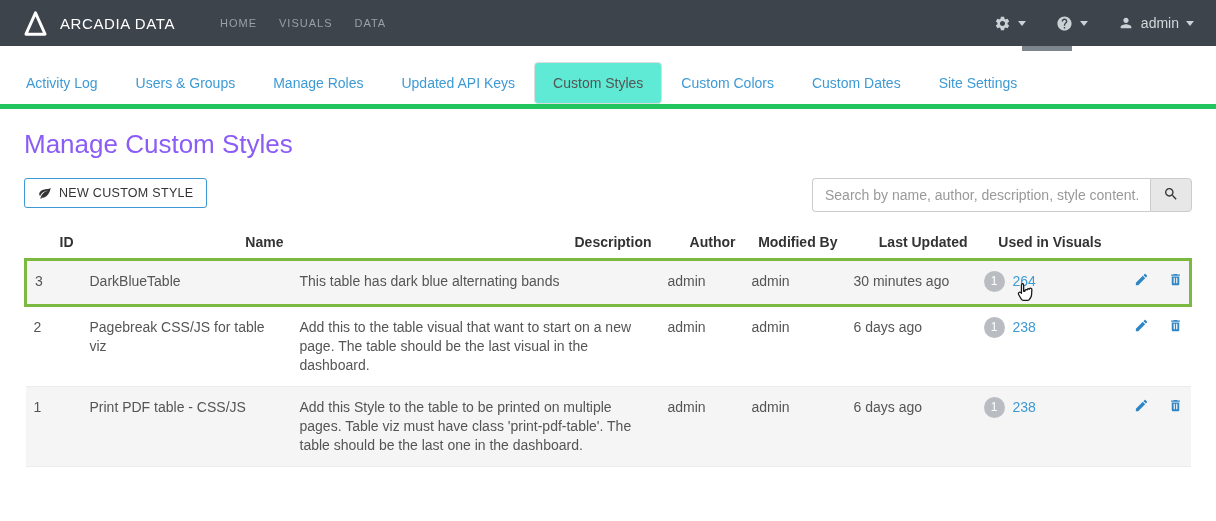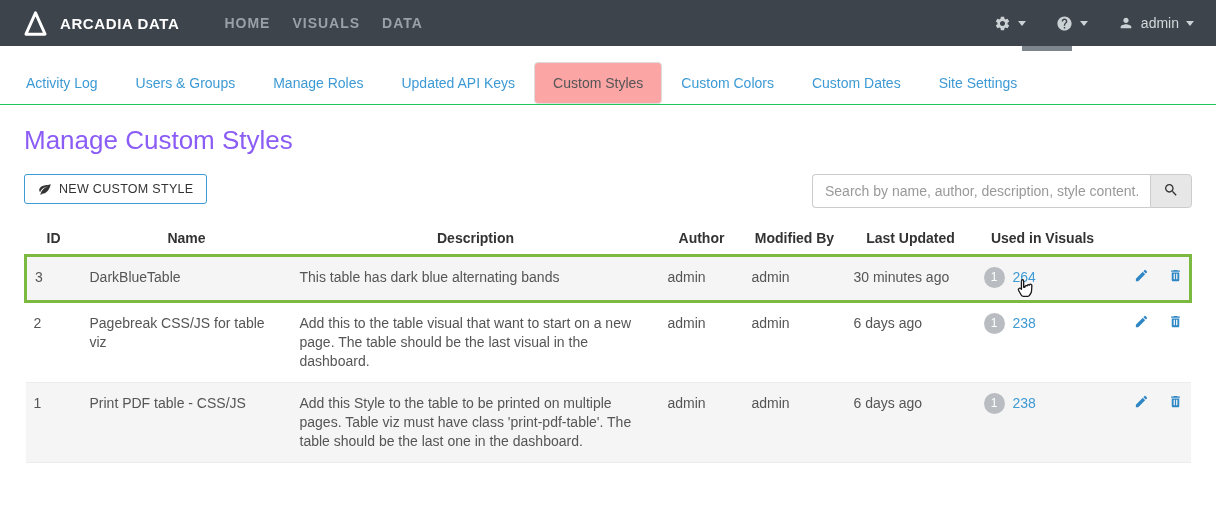--- a/index.html
+++ b/index.html
@@ -19,48 +19,48 @@
     --text:#555;
   }
 
   
   .navbar{
     height:46px; background:#3d444b; display:flex; align-items:center;
     padding:0 22px; position:relative; color:#fff;
   }
   .brand{ display:flex; align-items:center; gap:11px; }
   .brand-logo svg{ display:block; }
-  .brand-text{ font-size:15px; font-weight:bold; letter-spacing:.6px; color:#fff; }
+  .brand-text{ font-size:15px; font-weight:normal; letter-spacing:.6px; color:#fff; }
   .nav-links{ display:flex; align-items:center; margin-left:34px; }
   .nav-link{
-    color:#9aa0a7; font-size:14px; letter-spacing:1px; padding:14px 11px; cursor:pointer;font-weight:bold;
+    color:#9aa0a7; font-size:11px; letter-spacing:1px; padding:14px 11px; cursor:pointer;
   }
   .navbar-right{ margin-left:auto; display:flex; align-items:center; gap:30px; }
   .nav-icon-group{ display:flex; align-items:center; gap:7px; cursor:pointer; color:#ccd1d5; }
   .nav-icon-group svg{ display:block; }
   .caret{
     width:0; height:0; border-left:4px solid transparent; border-right:4px solid transparent;
     border-top:5px solid #ccd1d5; display:inline-block;
   }
   .user-label{ font-size:14px; color:#d4d8db; }
   .settings-indicator{
     position:absolute; left:1022px; top:46px; width:50px; height:5px; background:#7e868d;
   }
 
   
   .tabs{
     display:flex; flex-wrap:wrap; align-items:flex-end;
-    padding:16px 20px 0 7px; border-bottom:1px solid #22c55e;
+    padding:16px 20px 0 7px; border-bottom:5px solid #22c55e;
   }
   .tab{
     color:var(--accent); font-size:14px; line-height:20px;
     padding:10px 18px; border:1px solid transparent; cursor:pointer; white-space:nowrap;
   }
   .tab.active{
-    background:#fca5a5; color:#555; border:1px solid #ddd; border-radius:4px; cursor:default;
+    background:#5eead4; color:#555; border:1px solid #ddd; border-radius:4px; cursor:default;
   }
 
   
   .page-title{
     font-size:26px; font-weight:400; color:#8b5cf6; margin:20px 24px 0 24px; line-height:30px;
   }
   .toolbar{
     display:flex; justify-content:space-between; align-items:flex-start;
     padding:0 24px; margin-top:19px;
   }
@@ -82,21 +82,21 @@
     width:42px; height:34px; background:#e7e7e7; border:1px solid #ccc;
     border-radius:0 4px 4px 0; display:flex; align-items:center; justify-content:center;
     cursor:pointer; color:#333;
   }
 
   
   table.styles-table{
     width:1168px; margin:13px 24px 0 24px; border-collapse:collapse; table-layout:fixed;
   }
   .styles-table th{
-    text-align:center; font-size:14px; color:#333; padding:9px 8px 8px 8px; font-weight:bold;
+    text-align:right; font-size:14px; color:#333; padding:9px 8px 8px 8px; font-weight:bold;
   }
   .styles-table td{
     font-size:14px; color:#555; padding:11px 8px; vertical-align:top;
     border-top:1px solid #ececec; line-height:19px;
   }
   .styles-table tbody tr:last-child{ border-bottom:1px solid #ececec; }
   .styles-table tr.striped{ background:#f5f5f5; }
   .col-id{width:56px}.col-name{width:210px}.col-desc{width:368px}.col-author{width:84px}
   .col-mod{width:102px}.col-upd{width:130px}.col-vis{width:134px}.col-act{width:auto}
 

